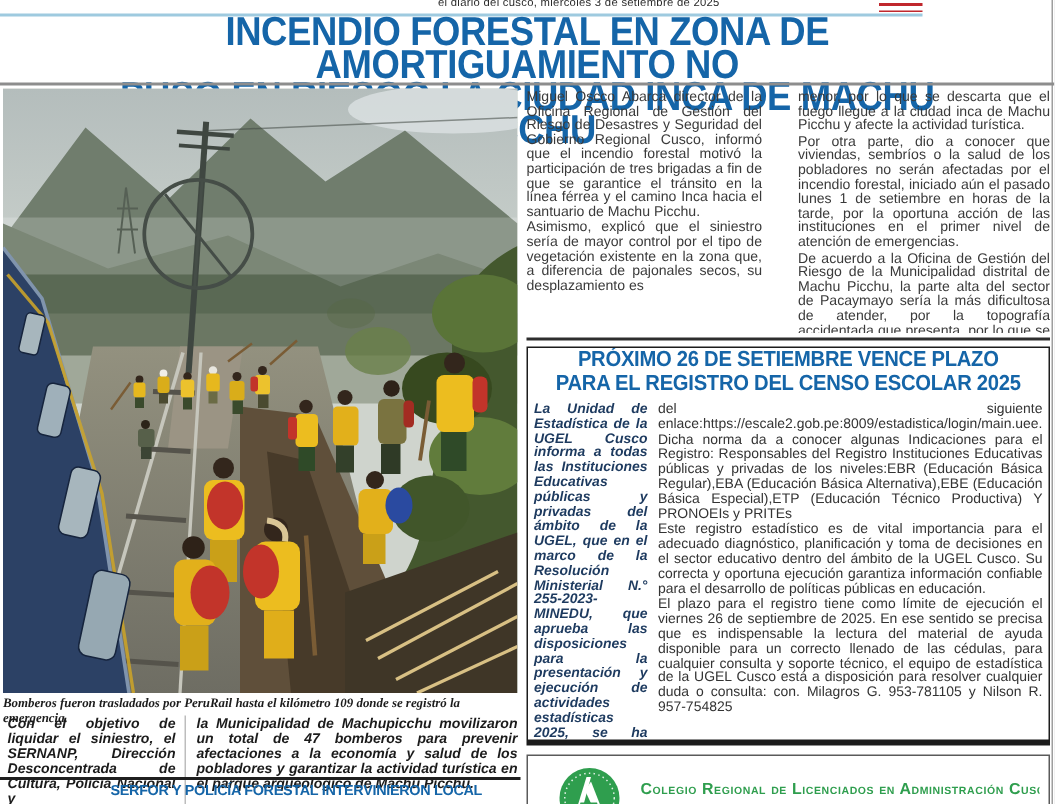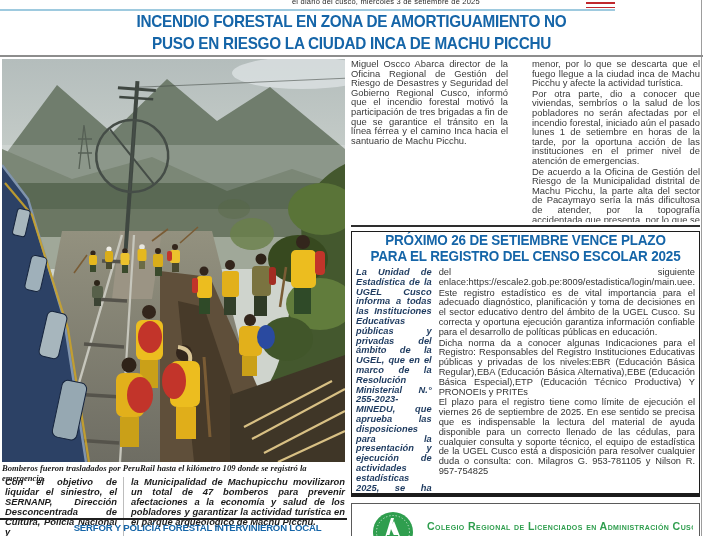--- a/index.html
+++ b/index.html
@@ -12,21 +12,21 @@
   
   .topbar{position:absolute;top:0;left:0;width:615px;height:9px;border-bottom:2px solid #9ecadf;overflow:hidden;background:#fff;}
   .date-line{position:absolute;left:292px;top:-3px;font-size:7.5px;color:#2a2a2a;letter-spacing:.2px;white-space:nowrap;}
   .red-bar{position:absolute;left:586px;top:2px;width:50px;height:3px;border-top:2px solid #c0272d;border-bottom:1px solid #c0272d;}
   .cusco-box{position:absolute;left:638px;top:0;height:7px;padding:0 3px;border:1px solid #c0272d;color:#c0272d;
     font-size:6.5px;font-weight:bold;line-height:7px;background:#f7ecec;}
   .white-box{position:absolute;left:669px;top:0;width:31px;height:7px;border:1px solid #8fb8d8;background:#fff;}
 
   
   .headline{position:absolute;top:11px;left:0;width:703px;text-align:center;color:#1565a8;font-weight:bold;
-    font-size:17px;line-height:21.5px;letter-spacing:-.3px;}
+    font-size:27px;line-height:21.5px;letter-spacing:-.3px;}
   .headline .hl{transform:scaleX(.9);transform-origin:center;}
   .headline-rule{position:absolute;top:55px;left:0;width:703px;border-top:2px solid #8d8d8d;}
 
   
   .photo{position:absolute;top:59px;left:2px;width:343px;height:403px;overflow:hidden;background:#cfd4cd;}
   .caption{position:absolute;top:463px;left:2px;width:343px;text-align:left;
     font-family:"Liberation Serif",serif;font-style:italic;font-weight:bold;font-size:8.6px;color:#1c1c1c;}
 
   
   .lead-cols{position:absolute;top:477px;left:5px;width:340px;display:flex;gap:7px;
@@ -245,20 +245,21 @@
     <div class="lead-a">Con el objetivo de liquidar el siniestro, el SERNANP, Dirección Desconcentrada de Cultura, Policía Nacional y</div>
     <div class="lead-b">la Municipalidad de Machupicchu movilizaron un total de 47 bomberos para prevenir afectaciones a la economía y salud de los pobladores y garantizar la actividad turística en el parque arqueológico de Machu Picchu.</div>
   </div>
   <div class="serfor-rule"></div>
   <div class="serfor">SERFOR  Y POLICÍA FORESTAL INTERVINIERON LOCAL</div>
 
   <div class="right-col">
     <div class="a1-cols">
       <div class="a1-a">
         <p>Miguel Oscco Abarca director de la Oficina Regional de Gestión del Riesgo de Desastres y Seguridad del Gobierno Regional Cusco, informó que el incendio forestal motivó la participación de tres brigadas a fin de que se garantice el tránsito en la línea férrea y el camino Inca hacia el santuario de Machu Picchu.</p>
+        <p>Asimismo, explicó que el siniestro sería de mayor control por el tipo de vegetación existente en la zona que, a diferencia de pajonales secos, su desplazamiento es</p>
       </div>
       <div class="a1-b">
         <p>menor, por lo que se descarta que el fuego llegue a la ciudad inca de Machu Picchu y afecte la actividad turística.</p>
         <p>Por otra parte, dio a conocer que viviendas, sembríos o la salud de los pobladores no serán afectadas por el incendio forestal, iniciado aún el pasado lunes 1 de setiembre en horas de la tarde, por la oportuna acción de las instituciones en el primer nivel de atención de emergencias.</p>
         <p>De acuerdo a la Oficina de Gestión del Riesgo de la Municipalidad distrital de Machu Picchu, la parte alta del sector de Pacaymayo sería la más dificultosa de atender, por la topografía accidentada que presenta, por lo que se vienen realizando las coordinaciones con el SERNAMP para el vuelo de drones, la atención con brigadistas especializados y el traslado de los mismos al km 96 en un tren de Perú Rail.</p>
 
       </div>
     </div>
 
     <div class="censo-rule"></div>
@@ -268,22 +269,22 @@
         <div class="hl">PRÓXIMO 26 DE SETIEMBRE VENCE PLAZO</div>
         <div class="hl">PARA EL REGISTRO DEL CENSO ESCOLAR 2025</div>
       </div>
       <div class="censo-cols">
         <div class="censo-a">
           <p class="italic-lead">La Unidad de Estadística de la UGEL Cusco informa a todas las Instituciones Educativas públicas y privadas del ámbito de la UGEL, que en el marco de la Resolución Ministerial N.° 255-2023-MINEDU, que aprueba las disposiciones para la presentación y ejecución de actividades estadísticas 2025, se ha iniciado el proceso del Censo Escolar 2025.</p>
 
         </div>
         <div class="censo-b">
           <p>del siguiente enlace:https://escale2.gob.pe:8009/estadistica/login/main.uee.</p>
+          <p>Dicha norma da a conocer algunas  Indicaciones para el Registro: Responsables del Registro Instituciones Educativas públicas y privadas de los niveles:EBR (Educación Básica Regular),EBA (Educación Básica Alternativa),EBE (Educación Básica Especial),ETP (Educación Técnico Productiva) Y PRONOEIs y PRITEs</p>
           <p>Este registro estadístico es de vital importancia para el adecuado diagnóstico, planificación y toma de decisiones en el sector educativo dentro del ámbito de la UGEL Cusco. Su correcta y oportuna ejecución garantiza información confiable para el desarrollo de políticas públicas en educación.</p>
-          <p>Dicha norma da a conocer algunas  Indicaciones para el Registro: Responsables del Registro Instituciones Educativas públicas y privadas de los niveles:EBR (Educación Básica Regular),EBA (Educación Básica Alternativa),EBE (Educación Básica Especial),ETP (Educación Técnico Productiva) Y PRONOEIs y PRITEs</p>
           <p>El plazo para el registro tiene como límite de ejecución el viernes 26 de septiembre de 2025. En ese sentido se precisa que es indispensable la lectura del material de ayuda disponible para un correcto llenado de las cédulas, para cualquier consulta y soporte técnico, el equipo de estadística de la UGEL Cusco está a disposición para resolver cualquier duda o consulta: con. Milagros G. 953-781105 y  Nilson R. 957-754825</p>
         </div>
       </div>
     </div>
 
     <div class="banner">
       <span>
         <svg width="42" height="42" viewBox="0 0 42 42">
           <circle cx="21" cy="21" r="20" fill="#2f9e4e"></circle>
           <circle cx="21" cy="21" r="16.5" fill="none" stroke="#ffffff" stroke-width="1" stroke-dasharray="1,2.2" opacity=".85"></circle>

